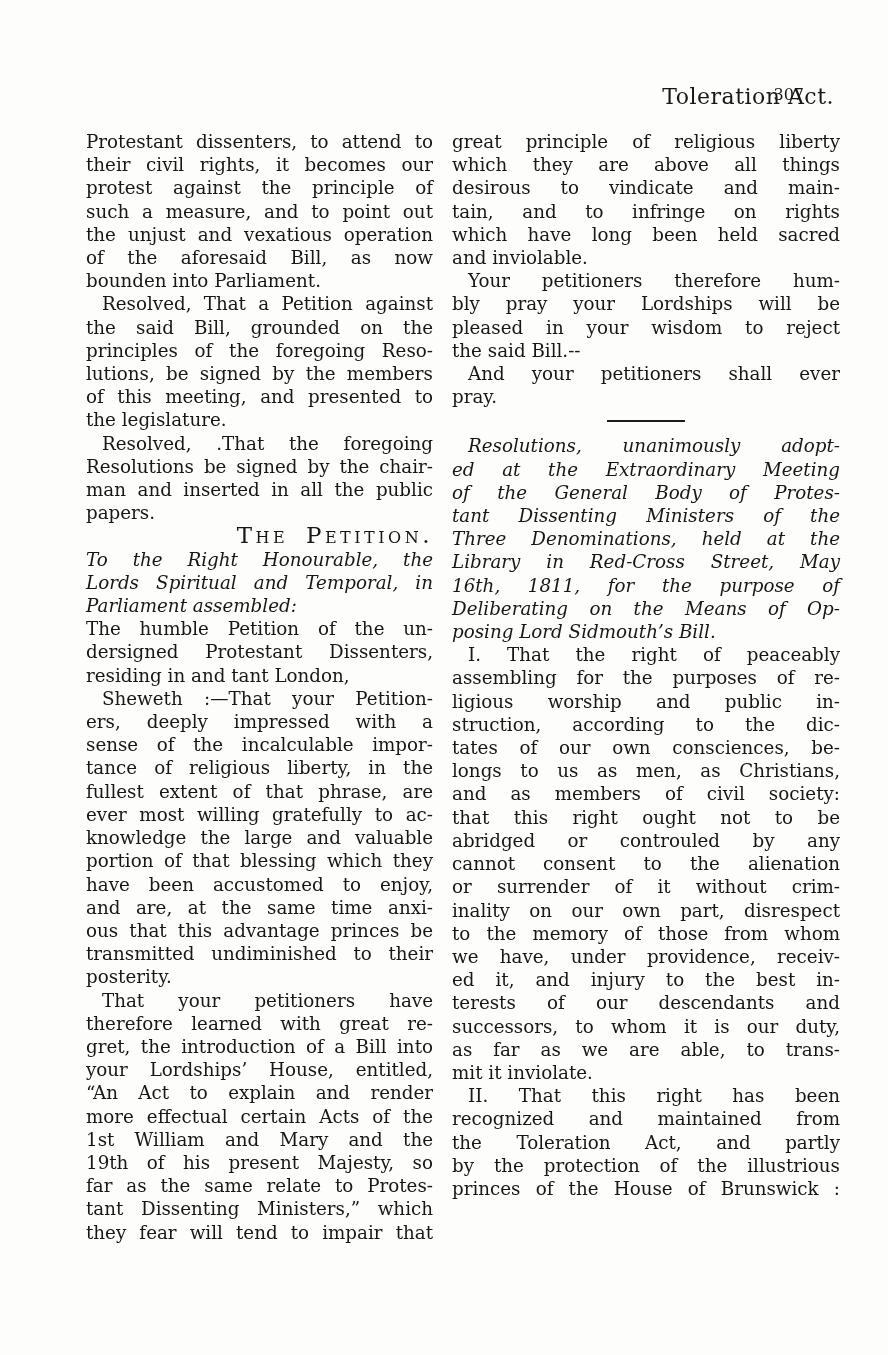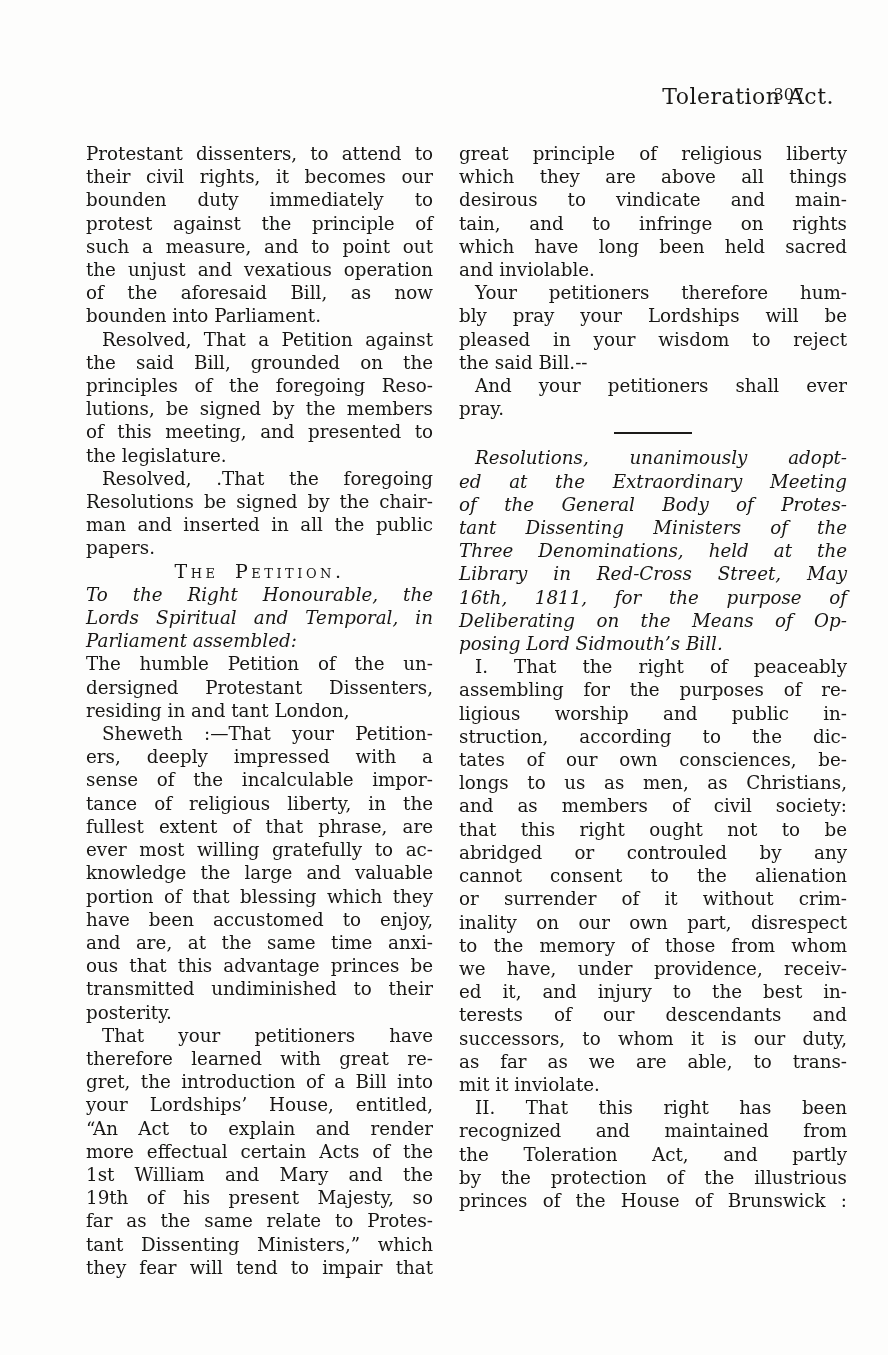--- a/index.html
+++ b/index.html
@@ -30,42 +30,41 @@
     position: absolute;
     right: 30px;
     top: 1px;
     font-size: 16px;
   }
   .columns {
     position: absolute;
     top: 130px;
     left: 86px;
     display: flex;
-    gap: 26px;
-    margin-top: 12px;
+    gap: 19px;
   }
   .col { }
   .col-left  { width: 347px; }
   .col-right { width: 388px; }
   .line {
     font-size: 18.3px;
     line-height: 23.2px;
     text-align: justify;
     text-align-last: justify;
   }
   .line.last { text-align-last: left; }
   .line.just-last { text-align-last: justify; }
   .line.indent { text-indent: 16px; }
   .para.italic .line { font-style: italic; }
   .heading {
     font-variant: small-caps;
     letter-spacing: 3.5px;
     word-spacing: 7px;
-    text-align: center;
-    font-size: 19px;
+    text-align: right;
+    font-size: 23px;
     line-height: 23.2px;
   }
   .rule-wrap {
     height: 26px;
     display: flex;
     align-items: center;
     justify-content: center;
   }
   .rule {
     width: 78px;
@@ -78,21 +77,20 @@
 <div class="page">
   <div class="header">
     <div class="running-title">Toleration Act.</div>
     <div class="page-number">307</div>
   </div>
   <div class="columns">
     <div class="col col-left">
         <div class="para">
           <div class="line">Protestant dissenters, to attend to</div>
           <div class="line">their civil rights, it becomes our</div>
-          <div class="line">bounden duty immediately to</div>
           <div class="line">protest against the principle of</div>
           <div class="line">such a measure, and to point out</div>
           <div class="line">the unjust and vexatious operation</div>
           <div class="line">of the aforesaid Bill, as now</div>
           <div class="line last">bounden into Parliament.</div>
         </div>
         <div class="para">
           <div class="line indent">Resolved, That a Petition against</div>
           <div class="line">the said Bill, grounded on the</div>
           <div class="line">principles of the foregoing Reso-</div>

